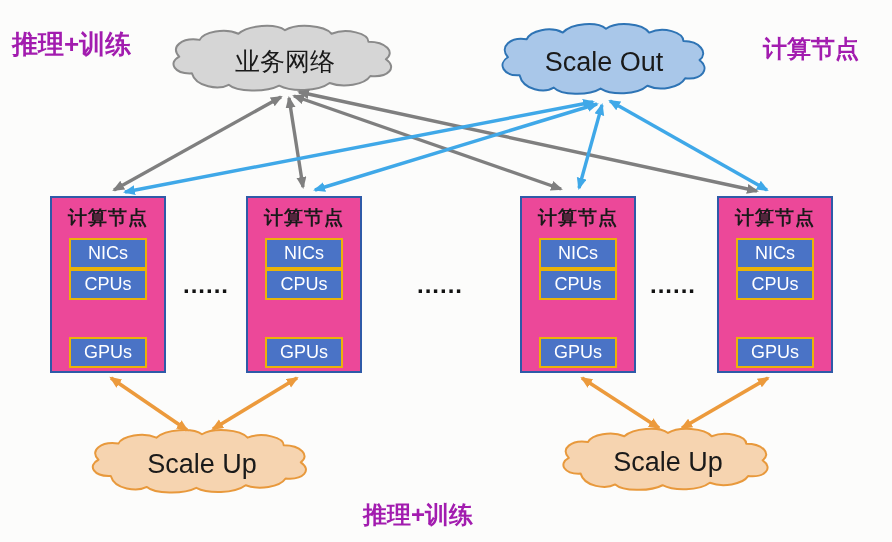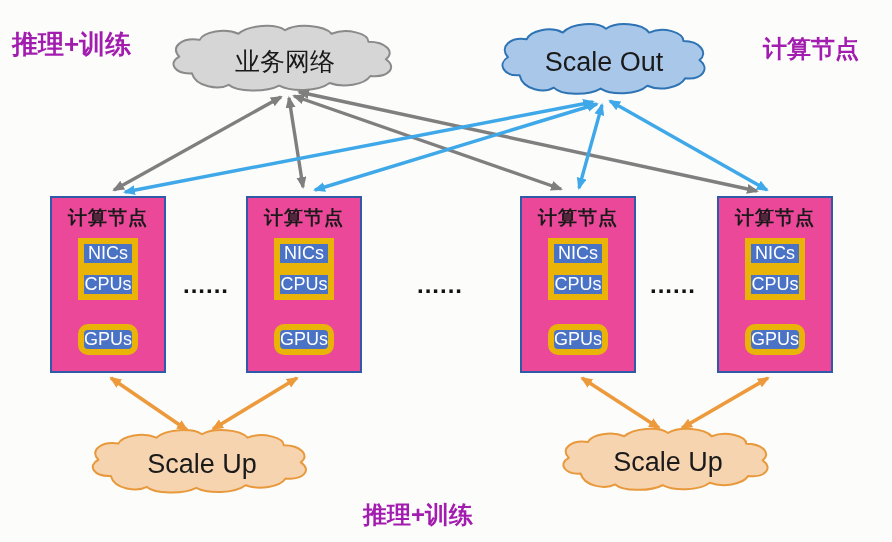--- a/index.html
+++ b/index.html
@@ -40,28 +40,28 @@
     border:2px solid #2e5aa8;
     display:flex;flex-direction:column;align-items:center;
     z-index:2;
   }
   .node-title{
     margin-top:7px;
     font-size:19px;font-weight:bold;color:#1a1a1a;
     letter-spacing:1px;white-space:nowrap;
   }
   .chip{
-    width:60px;height:31px;box-sizing:border-box;
-    background:#4a73c6;border:6px solid #eab308;
+    width:78px;height:31px;box-sizing:border-box;
+    background:#4a73c6;border:2px solid #eab308;
     color:#ffffff;font-size:18px;
     display:flex;align-items:center;justify-content:center;
   }
   .chip-nics{margin-top:7px;}
   .chip-cpus{}
-  .chip-gpus{margin-top:24px;border-radius:10px;}
+  .chip-gpus{margin-top:37px;}
 
   
   .dots{
     position:absolute;top:271px;width:64px;
     text-align:center;
     font-size:24px;font-weight:bold;color:#111;
     letter-spacing:1px;white-space:nowrap;
   }
   .dots-1{left:174px;}
   .dots-2{left:408px;}

